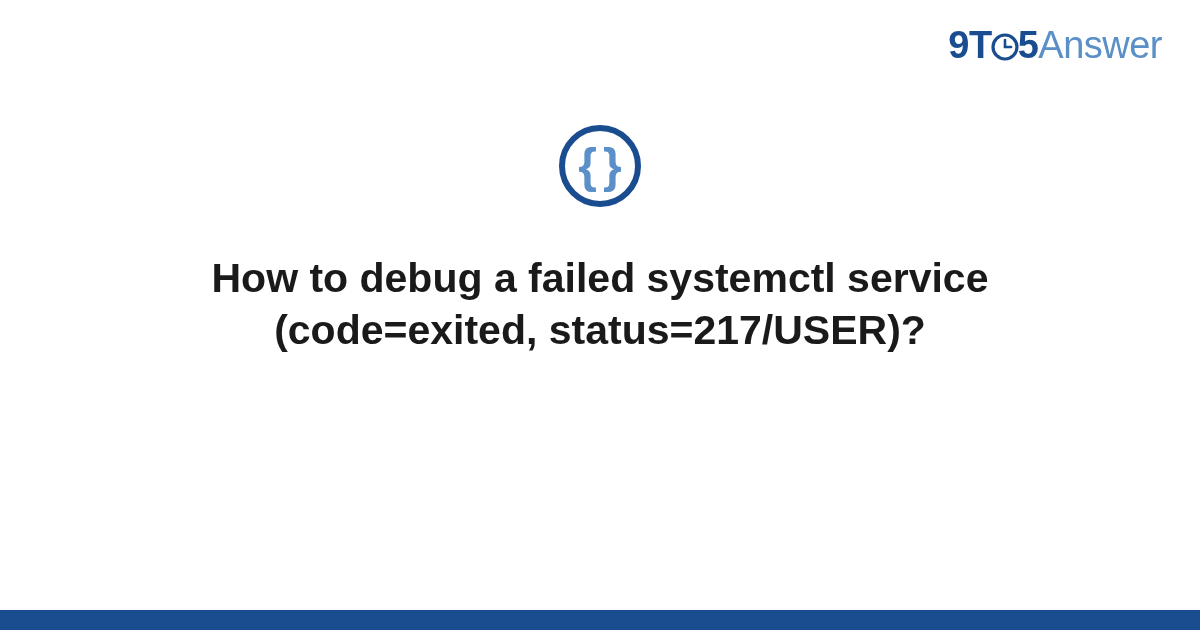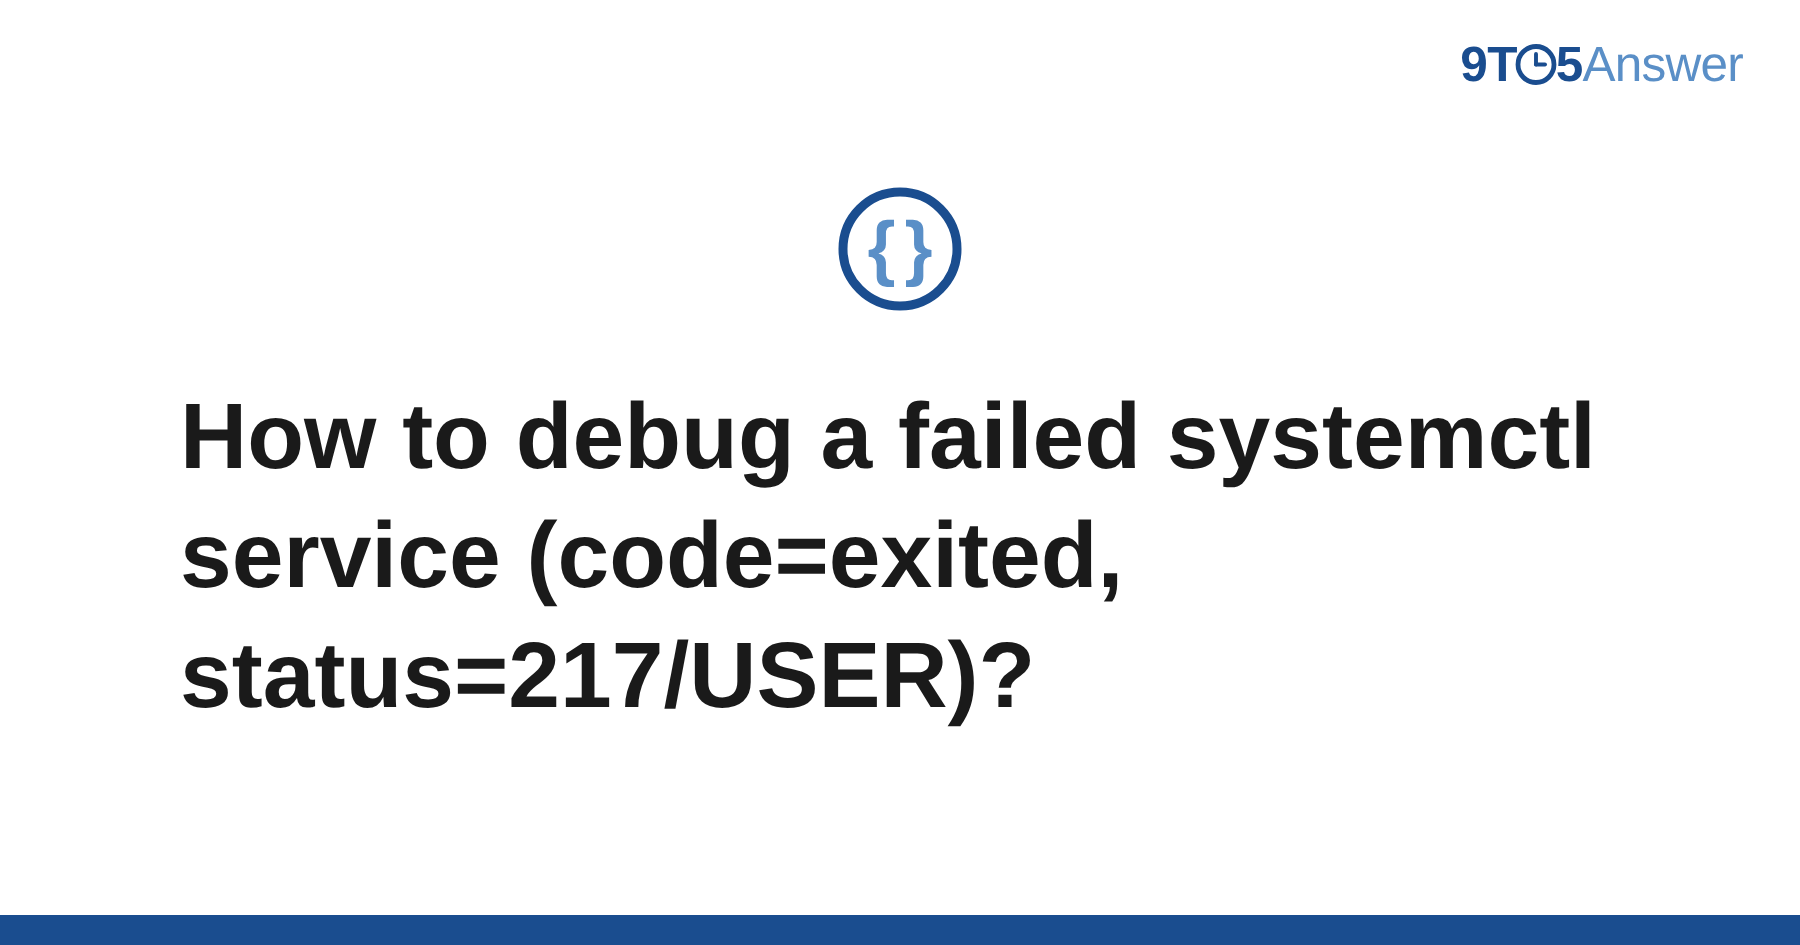--- a/index.html
+++ b/index.html
@@ -12,21 +12,21 @@
       height: 630px;
       font-family: Arial, Helvetica, sans-serif;
       background: #ffffff;
       position: relative;
       overflow: hidden;
     }
     .logo {
       position: absolute;
       top: 24px;
       right: 38px;
-      font-size: 33px;
+      font-size: 38px;
       font-weight: 500;
       letter-spacing: -0.5px;
       text-align: right;
     }
     .logo .nine {
       color: #1a4d8f;
       font-weight: 600;
     }
     .logo .t {
       color: #1a4d8f;
@@ -67,21 +67,22 @@
     .brace-left, .brace-right {
       font-size: 48px;
       font-weight: 700;
       color: #5a8fc7;
       line-height: 1;
     }
     .brace-left {
       margin-right: 6px;
     }
     .title {
-      font-size: 62px;
+      text-align: center;
+      font-size: 41px;
       font-weight: 700;
       color: #1a1a1a;
       line-height: 1.28;
       max-width: 960px;
     }
     .bottom-bar {
       position: absolute;
       bottom: 0;
       left: 0;
       right: 0;

